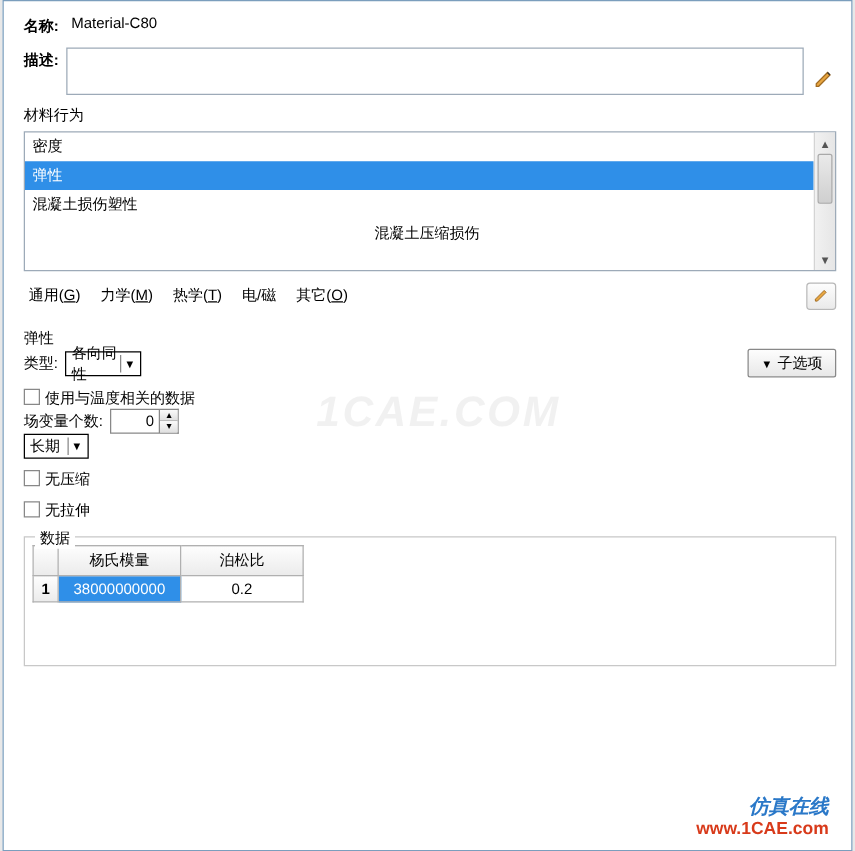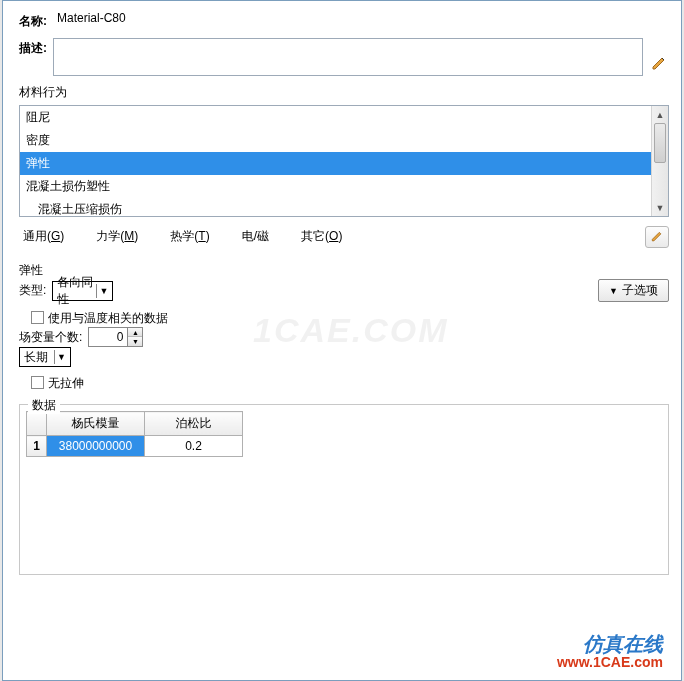--- a/index.html
+++ b/index.html
@@ -20,61 +20,61 @@
 .name-val { padding-left: 4px; }
 .desc-box { flex: 1; height: 38px; border: 1px solid #9daab8; background: #fff; }
 .pencil-btn { width: 20px; height: 20px; margin-left: 6px; margin-top: 16px; display: flex; align-items: center; justify-content: center; cursor: pointer; }
 .pencil-btn-small { width: 24px; height: 22px; background: linear-gradient(#fdfdfd,#eaeaea); border: 1px solid #b8b8b8; border-radius: 3px; display: flex; align-items: center; justify-content: center; cursor: pointer; }
 
 .group { margin-top: 6px; }
 .group-label { margin-bottom: 4px; color: #000; }
 .listbox { border: 1px solid #9daab8; height: 112px; display: flex; background: #fff; }
 .listbox-items { flex: 1; overflow: hidden; }
 .listbox-items .item { padding: 3px 6px; cursor: pointer; }
-.listbox-items .item.indent { padding-left: 18px; }
+.listbox-items .item.indent { padding-left: 18px; text-align: center; }
 .listbox-items .item.selected { background: #2f8fe8; color: #fff; }
 .vscroll { width: 17px; background: linear-gradient(90deg,#f1f1f1,#e6e6e6); border-left: 1px solid #d4d4d4; display: flex; flex-direction: column; }
 .vscroll .arrow { height: 17px; display: flex; align-items: center; justify-content: center; font-size: 9px; color: #555; cursor: pointer; }
 .vscroll .track { flex: 1; position: relative; }
 .vscroll .thumb { position: absolute; left: 2px; right: 2px; top: 0; height: 40px; background: linear-gradient(#eaeaea,#cfcfcf); border: 1px solid #a9a9a9; border-radius: 2px; cursor: pointer; }
 
-.tabbar { display: flex; align-items: center; margin-top: 8px; gap: 24px; }
+.tabbar { display: flex; align-items: center; margin-top: 8px; gap: 8px; }
 .tabbar .tab { padding: 3px 4px; cursor: pointer; }
 .tabbar .tab u { text-decoration: underline; }
 .tabbar .spacer { flex: 1; }
 
 .elastic { margin-top: 14px; }
 .subrow { display: flex; align-items: center; margin-top: 0; gap: 6px; }
 .subrow .lbl { color: #000; }
 .select { border: 1px solid #000; height: 20px; background: #fff; display: flex; align-items: center; padding: 0 2px 0 4px; cursor: pointer; }
 .select .caret { width: 14px; height: 14px; background: #fff; border-left: 1px solid #888; display: flex; align-items: center; justify-content: center; font-size: 9px; }
 .sub-btn { margin-left: auto; border: 1px solid #888; background: linear-gradient(#fdfdfd,#e8e8e8); padding: 2px 10px; display: flex; align-items: center; gap: 4px; cursor: pointer; border-radius: 2px; }
 .sub-btn .tri { font-size: 9px; }
 
 .check { width: 13px; height: 13px; border: 1px solid #888; background: #fff; display: inline-block; margin-right: 4px; vertical-align: -2px; }
-.checkrow { margin-top: 8px; cursor: pointer; margin-left: 12px; }
+.checkrow { margin-top: 8px; cursor: pointer; }
 
 .spinner { display: flex; align-items: center; }
 .spinner input { width: 40px; height: 20px; border: 1px solid #888; text-align: right; padding-right: 4px; }
 .spinner .btns { display: flex; flex-direction: column; border: 1px solid #888; border-left: none; }
 .spinner .btns span { width: 14px; height: 9px; font-size: 7px; display: flex; align-items: center; justify-content: center; background: linear-gradient(#fafafa,#e0e0e0); cursor: pointer; }
 .spinner .btns span:first-child { border-bottom: 1px solid #bbb; }
 
-.data-group { border: 1px solid #c8c8c8; margin-top: 12px; padding: 6px 6px 6px 6px; height: 171px; position: relative; }
+.data-group { border: 1px solid #c8c8c8; margin-top: 12px; padding: 6px 6px 6px 6px; height: 104px; position: relative; }
 .data-group .legend { position: absolute; top: -8px; left: 8px; background: #fff; padding: 0 4px; }
 table.data { border-collapse: collapse; }
 table.data th, table.data td { border: 1px solid #b0b0b0; text-align: center; }
 table.data th { background: linear-gradient(#fdfdfd,#ebebeb); padding: 3px 0; font-weight: normal; width: 98px; font-family: Liberation Mono, monospace; }
 table.data th.rownum-h { width: 20px; }
 table.data td.rownum { background: linear-gradient(#fdfdfd,#ebebeb); font-weight: bold; width: 20px; }
 table.data td { padding: 3px 0; width: 98px; }
 table.data td.sel { background: #2f8fe8; color: #fff; }
 
 .watermark { position: absolute; right: 18px; bottom: 10px; text-align: right; line-height: 1.1; }
-.watermark .l1 { color: #2a78c8; font-size: 20px; font-style: italic; font-weight: bold; }
+.watermark .l1 { color: #2a78c8; font-size: 16px; font-style: italic; font-weight: bold; }
 .watermark .l2 { color: #d83a1a; font-size: 14px; font-weight: bold; }
 .center-wm { position: absolute; left: 250px; top: 310px; color: rgba(120,120,120,.10); font-size: 34px; font-weight: bold; font-style: italic; letter-spacing: 2px; pointer-events: none; }
 </style>
 </head>
 <body>
 
 <div class="window">
 
   <div class="content">
 
@@ -91,21 +91,20 @@
             <path d="M3 14 L5 14 L14 5 L12 3 L3 12 Z" fill="#e8a640" stroke="#a06a20"></path>
             <path d="M12 3 L14 5" stroke="#333"></path>
           </svg>
       </span>
     </div>
 
     <div class="group">
       <div class="group-label">材料行为</div>
       <div class="listbox">
         <div class="listbox-items" id="behavior-items">
-            <div class="item">阻尼</div>
             <div class="item">密度</div>
             <div class="item selected">弹性</div>
             <div class="item">混凝土损伤塑性</div>
             <div class="item indent">混凝土压缩损伤</div>
           </div>
         <div class="vscroll">
           <div class="arrow">▲</div>
           <div class="track">
               <div class="thumb"></div>
             </div>
@@ -158,20 +157,23 @@
         </span>
       </div>
 
       <div class="subrow">
         <span class="select" style="width:52px">
           <span style="flex:1">长期</span>
           <span class="caret">▼</span>
         </span>
       </div>
 
+      <div class="checkrow">
+        <span class="check"></span><span>无压缩</span>
+      </div>
       <div class="checkrow">
         <span class="check"></span><span>无拉伸</span>
       </div>
 
       <div class="data-group">
         <span class="legend">数据</span>
         <table class="data">
           <thead>
               <tr>
             <th class="rownum-h"></th>

